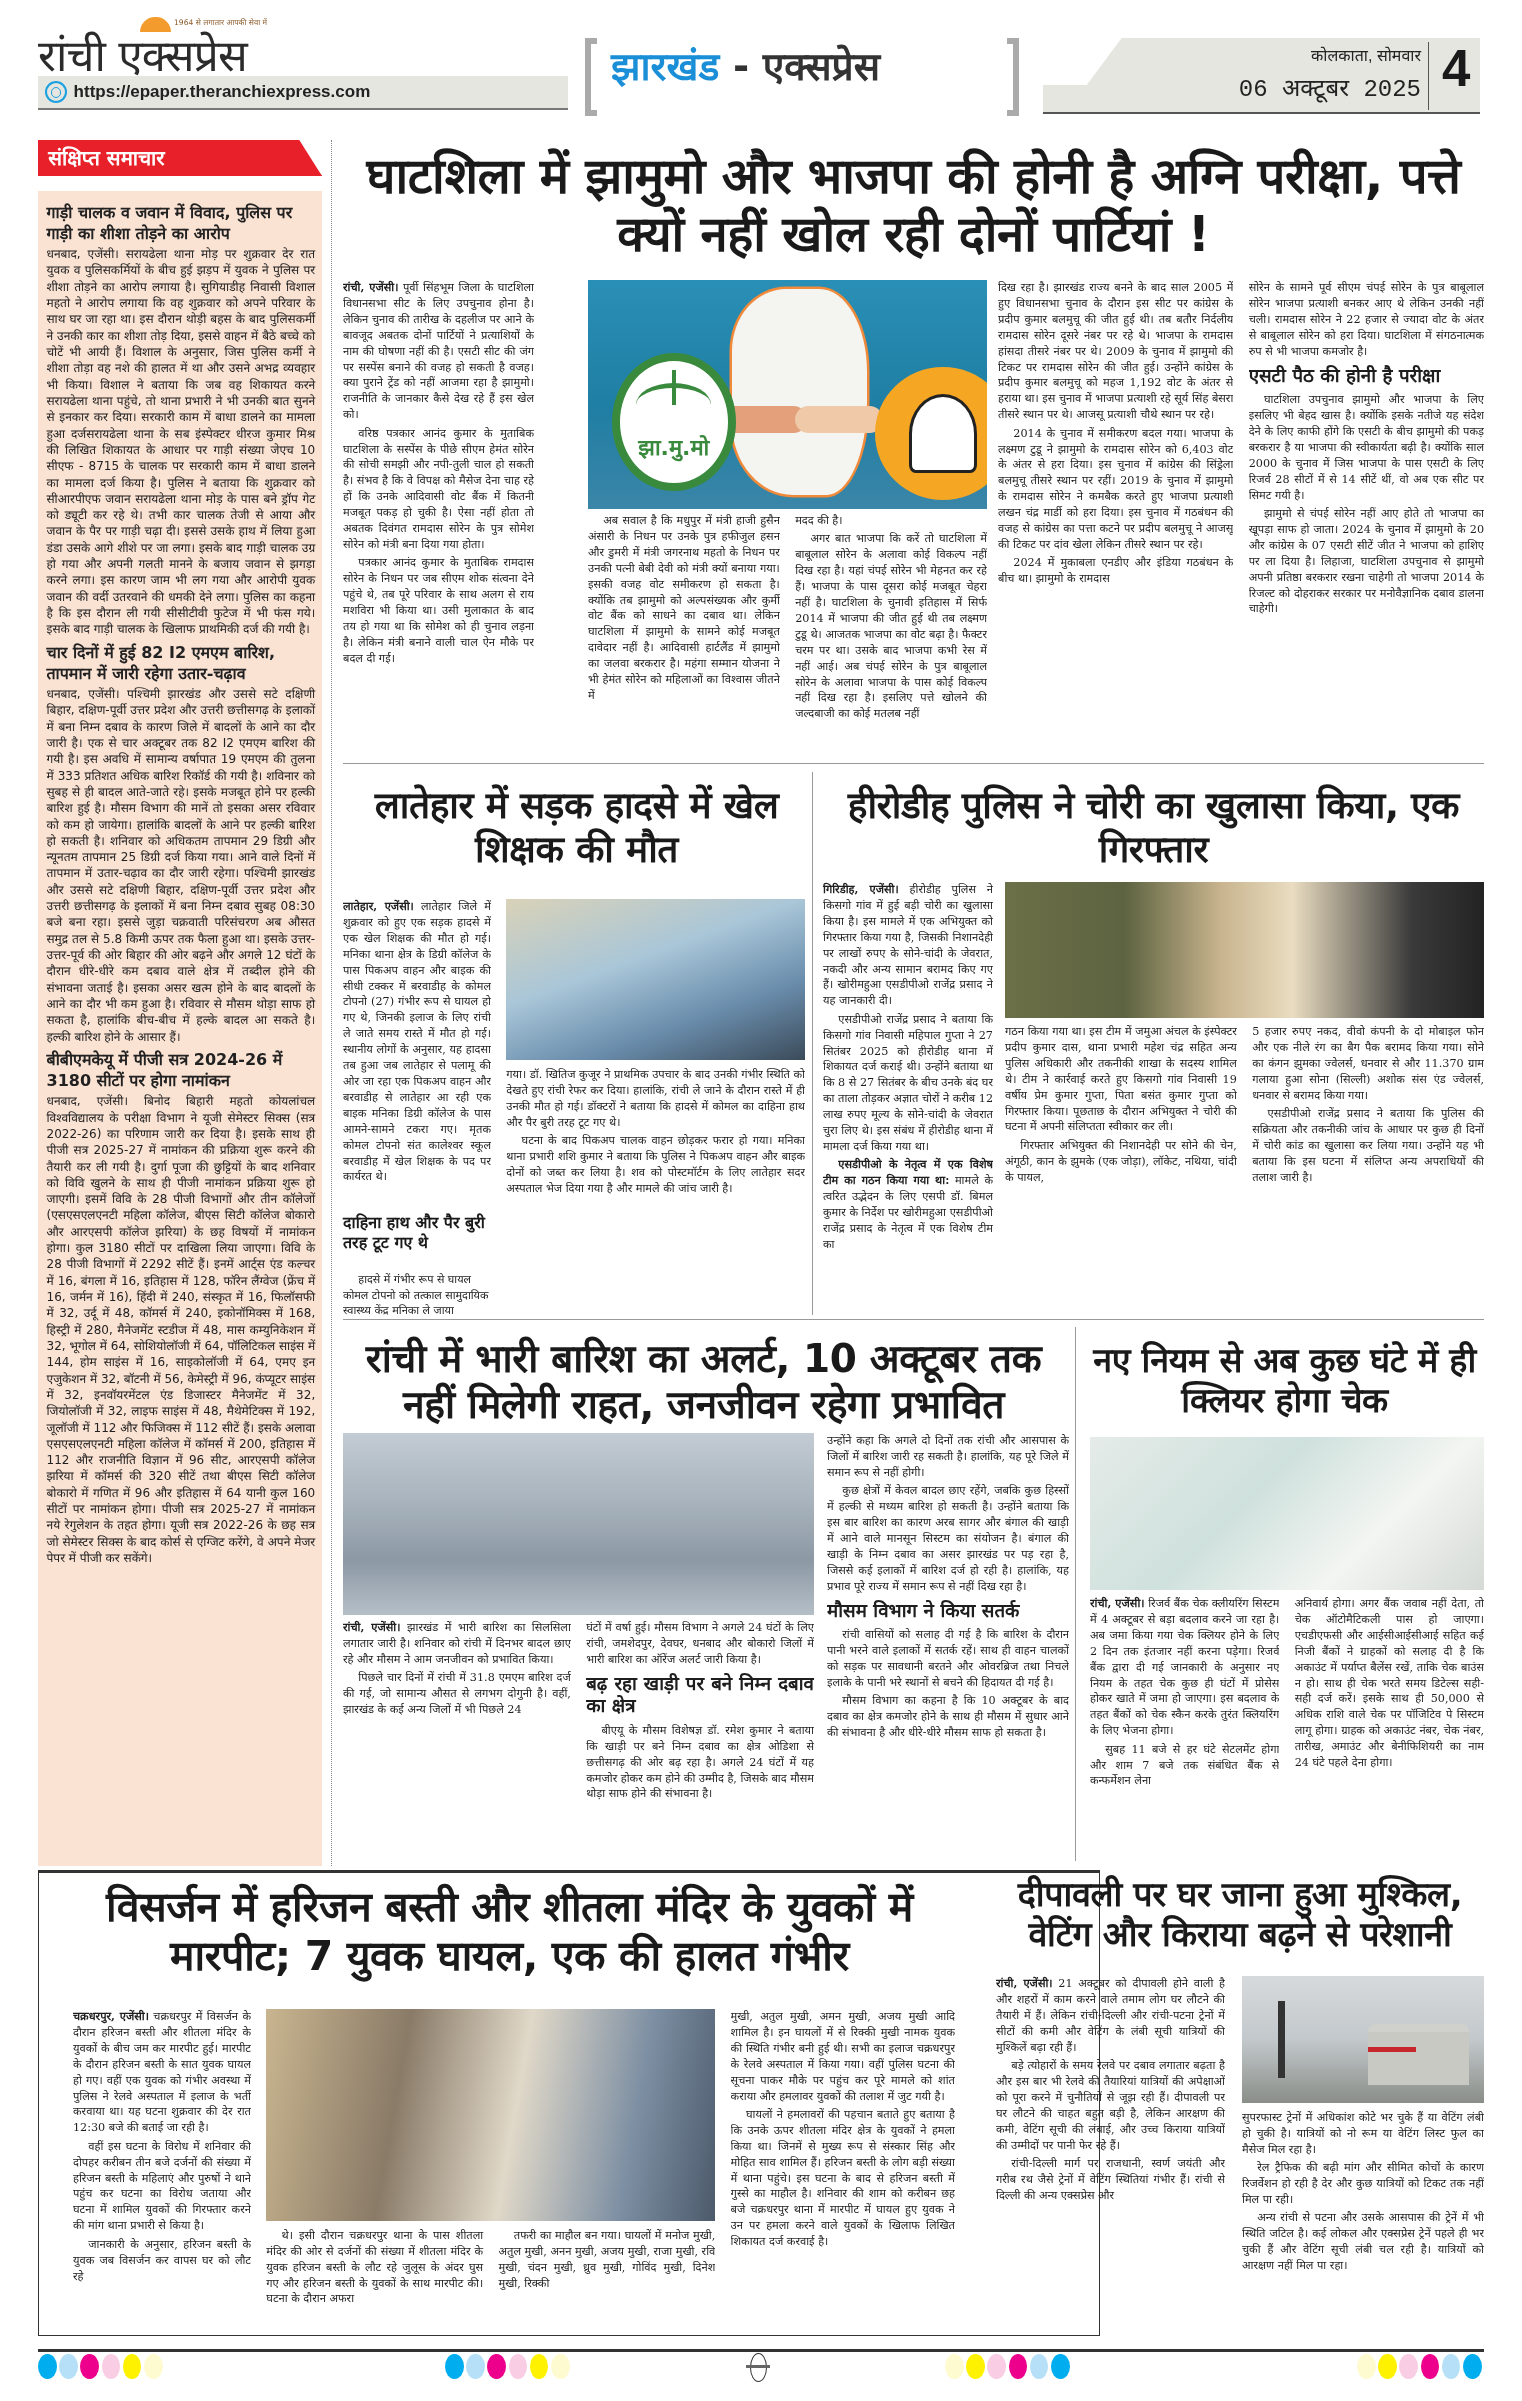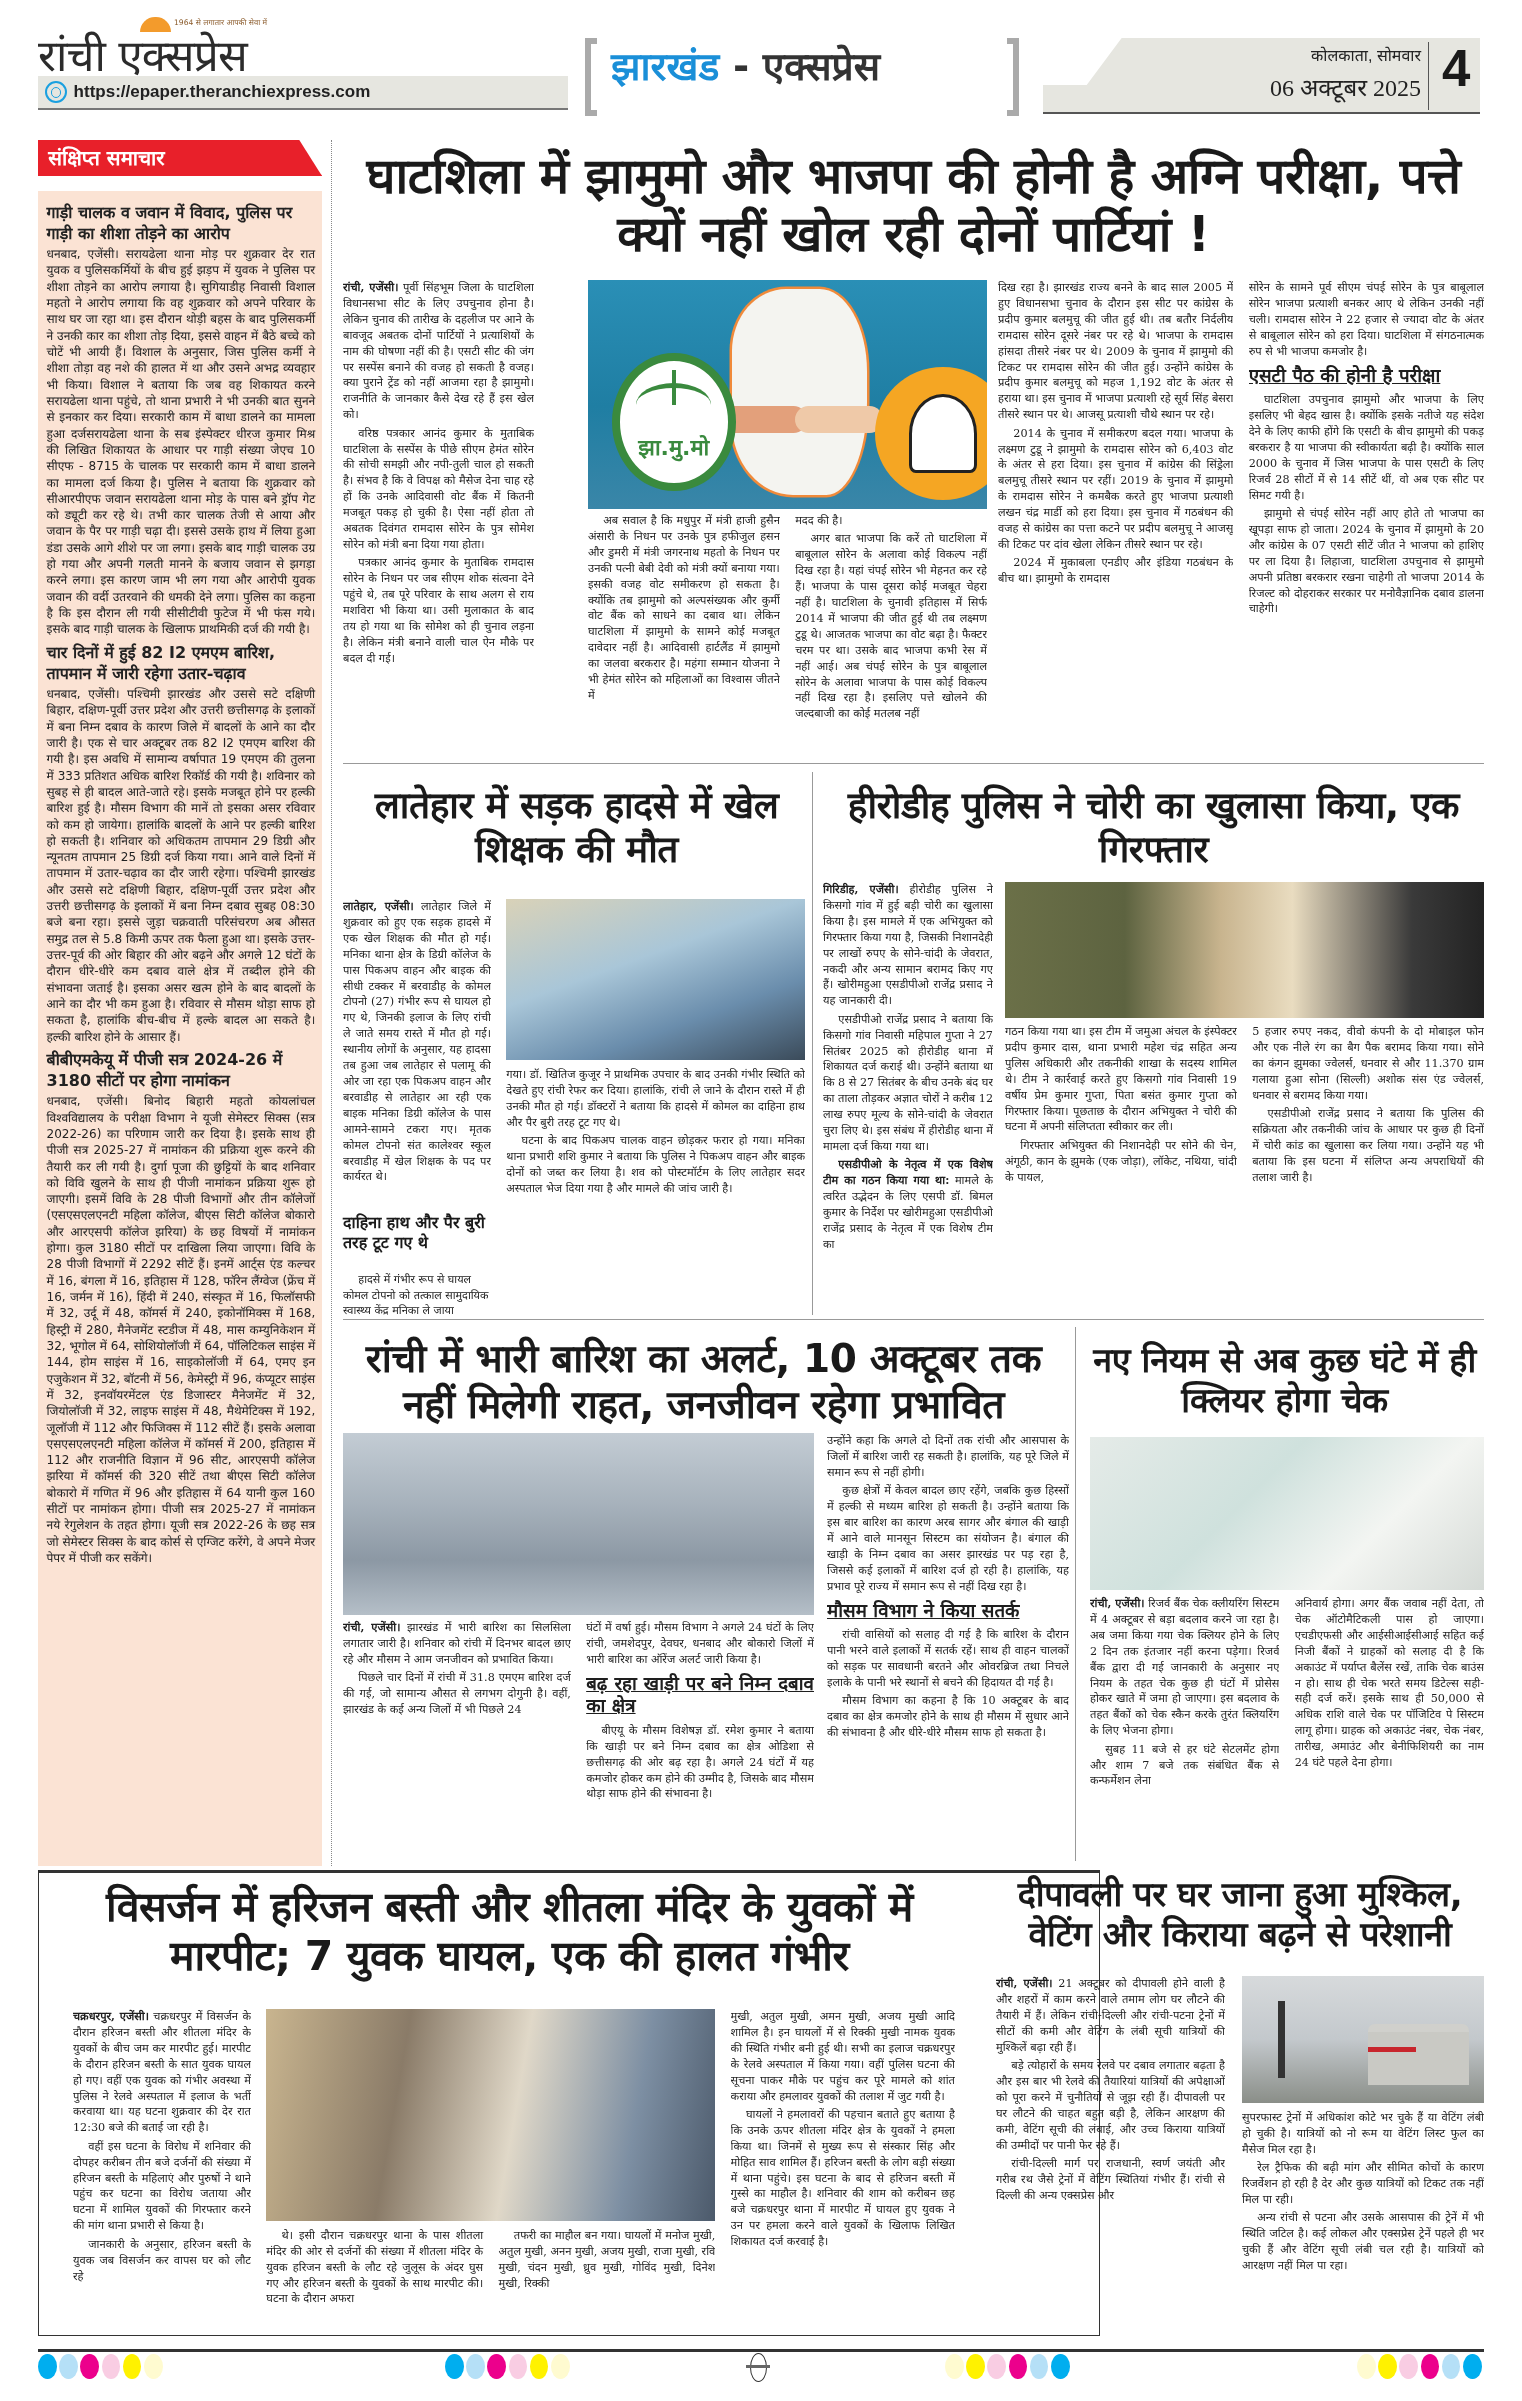--- a/index.html
+++ b/index.html
@@ -16,40 +16,40 @@
   .url-icon::after { content: ""; position: absolute; left: 4.2px; top: 4.2px; width: 8.5px; height: 8.5px; border-radius: 50%; border: 1.7px solid #1aa0e0; }
   .url-text { font-family: "Liberation Sans", sans-serif; font-weight: bold; font-size: 17px; color: #222; }
   .bracket { position: absolute; top: 38px; width: 12px; height: 78px; border: 6.8px solid #aaa; }
   .bracket.left { left: 585px; border-right: none; }
   .bracket.right { left: 1007px; border-left: none; }
   .section-title { position: absolute; left: 611px; top: 38px; font-weight: bold; font-size: 39px; }
   .section-title .a { color: #1a8fd8; }
   .section-title .b { color: #333; }
   .date-box { position: absolute; left: 1043px; top: 38px; width: 437px; height: 76px; background: #e6e6e0; clip-path: polygon(18% 0, 100% 0, 100% 100%, 0 100%, 0 62%, 10% 62%); border-bottom: 2.5px solid #555; }
   .city-day { position: absolute; right: 102px; top: 44px; font-family: "Liberation Sans", sans-serif; font-size: 16px; color: #222; }
-  .date-text { position: absolute; right: 102px; top: 70px; font-family: Liberation Serif, serif; font-size: 24px; color: #222; }
+  .date-text { position: absolute; right: 102px; top: 70px; font-family: Liberation Mono, monospace; font-size: 24px; color: #222; }
   .page-divider { position: absolute; left: 1428px; top: 42px; width: 0.8px; height: 68px; background: #555; }
   .page-num { position: absolute; left: 1442px; top: 39px; font-family: "Liberation Sans", sans-serif; font-weight: bold; font-size: 51px; color: #1a1a1a; }
 
   
   .briefs { position: absolute; left: 38px; top: 140px; width: 284px; height: 1726px; }
   .briefs-head { height: 36px; background: #e8202a; clip-path: polygon(0 0, 92% 0, 100% 100%, 0 100%); color: #fff; font-weight: bold; font-size: 20.4px; padding: 3.4px 0 0 10.2px; border-bottom: 2.5px solid #e8202a; }
   .briefs-body { margin-top: 15px; background: #fbe3d4; height: 1675px; padding: 8.5px 6.8px 6.8px 8.5px; overflow: hidden; }
   .brief h3 { font-size: 16px; font-weight: bold; line-height: 1.3; margin: 3.4px 0 1.7px; color: #222; }
   .brief p { font-size: 12px; line-height: 1.36; color: #222; text-align: justify; margin-bottom: 5.1px; }
   .dotted-v { position: absolute; width: 0; border-left: 1.7px dotted #888; }
 
   
   .hl { position: absolute; font-weight: bold; color: #1a1a1a; text-align: center; line-height: 1.18; letter-spacing: -0.4px; }
   .cols { position: absolute; display: flex; gap: 15.3px; }
   .col { flex: 1; font-family: "DejaVu Serif", serif; font-size: 11.2px; line-height: 1.42; text-align: justify; overflow: hidden; color: #1e1e1e; }
   .col p { text-indent: 15.3px; margin-bottom: 2.5px; }
   .col p.first { text-indent: 0; }
   .col .dl { font-weight: bold; }
-  .col h4 { font-family: "DejaVu Sans", sans-serif; font-size: 18.7px; font-weight: bold; line-height: 1.2; margin: 5.1px 0 5.1px; text-indent: 0; text-decoration: underline; }
+  .col h4 { font-family: "DejaVu Sans", sans-serif; font-size: 18.7px; font-weight: bold; line-height: 1.2; margin: 5.1px 0 5.1px; text-indent: 0; }
   .col b.sub { font-weight: bold; }
   .photo { position: absolute; overflow: hidden; }
   .hline { position: absolute; height: 1.7px; background: #444; }
 
   
   .hero-bg { position: absolute; inset: 0; background: linear-gradient(180deg, #2a8fb6 0%, #1f7ea3 55%, #3a86a8 100%); }
   .hero-map { position: absolute; left: 36%; top: 4%; width: 34%; height: 90%; background: #f4f4f0; border-radius: 40% 35% 30% 45% / 30% 40% 45% 35%; box-shadow: 0 0 0 2.5px #f08a3a; }
   .jmm-badge { position: absolute; left: 6%; top: 32%; width: 31%; height: 60%; border-radius: 50%; background: #fff; border: 8.5px solid #3a8a3e; display: flex; align-items: center; justify-content: center; flex-direction: column; }
   .jmm-bow { width: 70%; height: 36%; border-top: 5.1px solid #3a8a3e; border-radius: 50% 50% 0 0; position: relative; }
   .jmm-bow::after { content: ""; position: absolute; left: 48%; top: -45%; width: 4.2px; height: 90%; background: #3a8a3e; }

